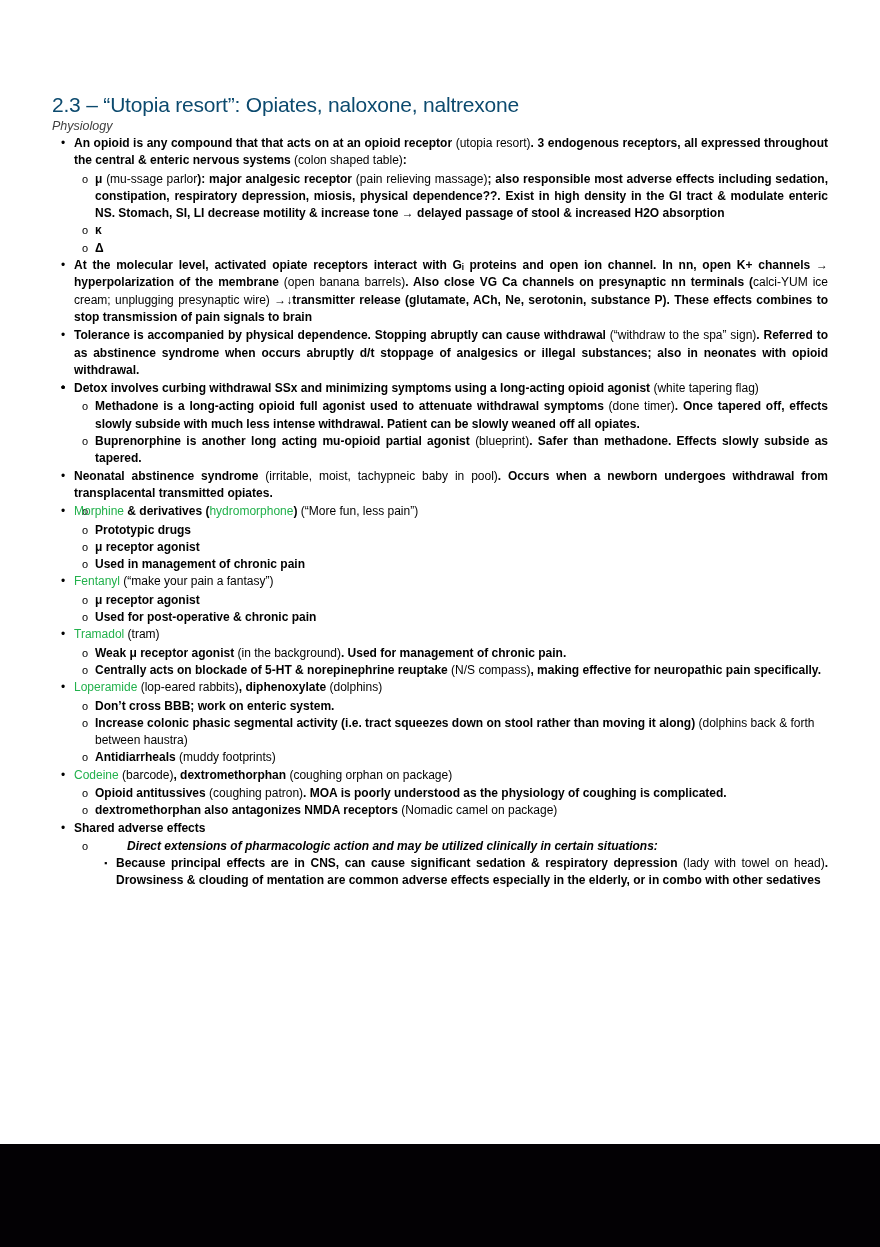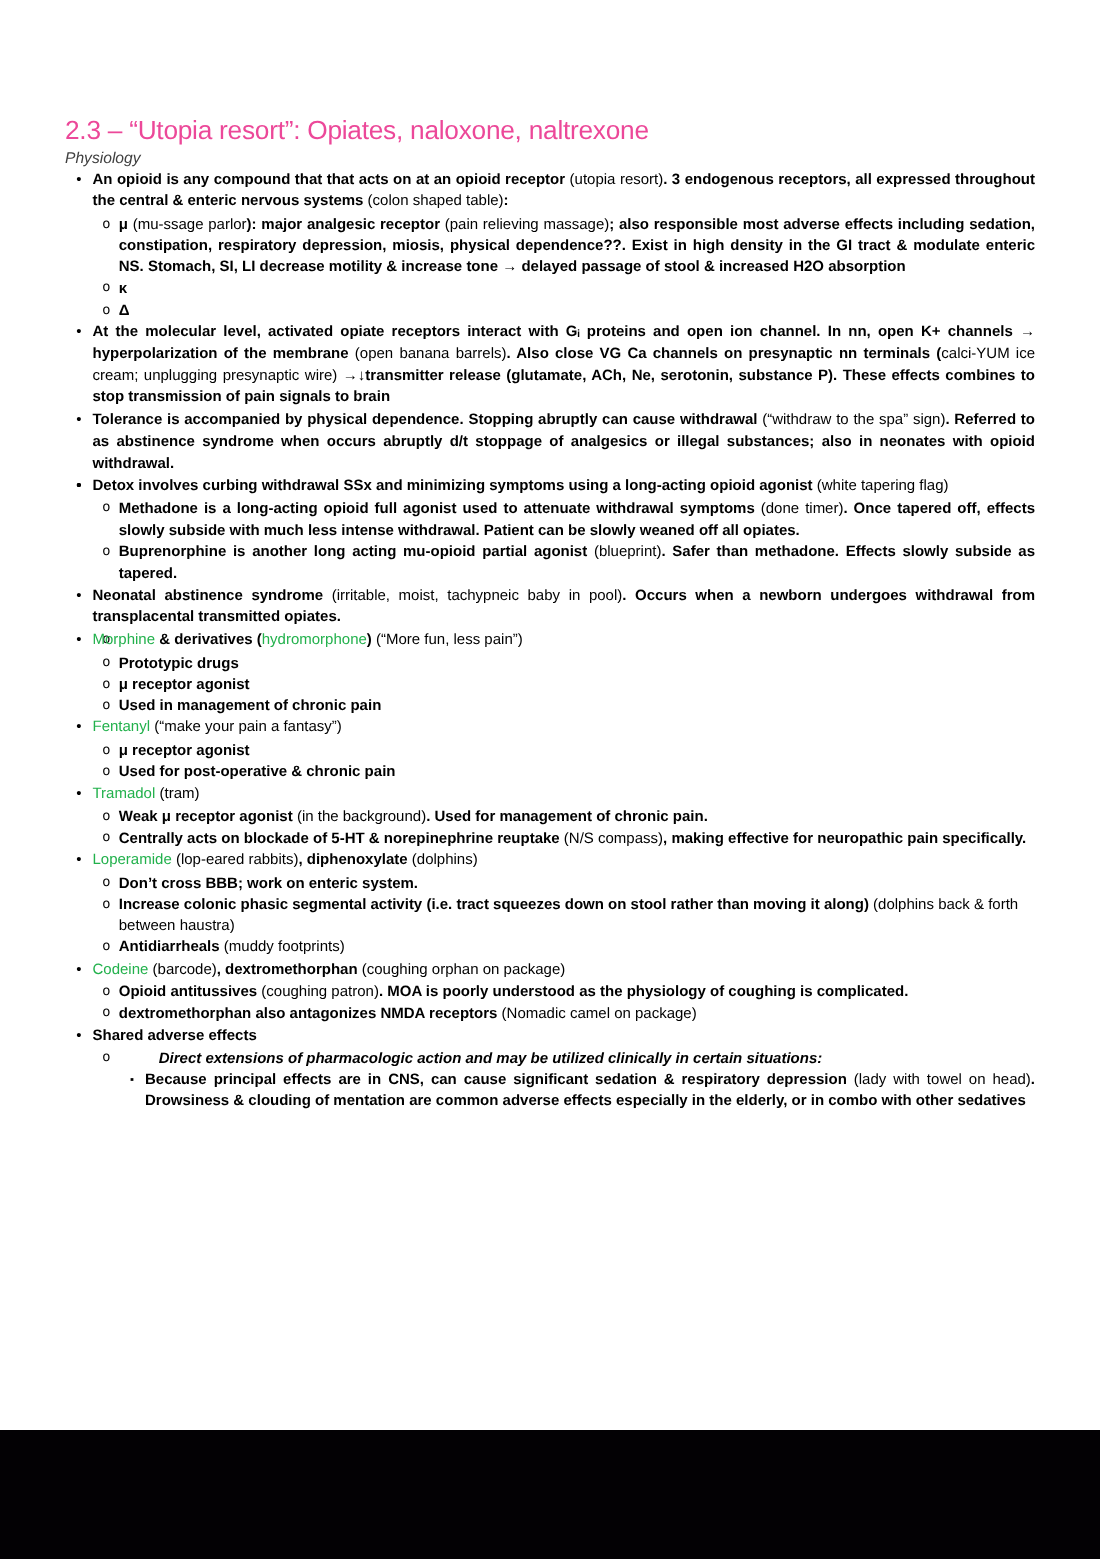--- a/index.html
+++ b/index.html
@@ -1,21 +1,21 @@
 <!DOCTYPE html>
 <html><head>
 <meta charset="utf-8">
 <style>
   html, body { margin:0; padding:0; }
   body { width:880px; height:1247px; background:#ffffff; position:relative; overflow:hidden;
          font-family:"Liberation Sans", sans-serif; color:#000; }
   .page { position:absolute; left:0; top:0; width:880px; height:1144px; background:#ffffff; }
   .bottom-bar { position:absolute; left:0; top:1144px; width:880px; height:103px; background:#030104; }
   .content { position:absolute; left:52px; top:92px; width:776px; }
-  h1 { margin:0; font-weight:normal; font-size:21px; color:#ec4899; line-height:26px; letter-spacing:-0.2px; }
+  h1 { margin:0; font-weight:normal; font-size:21px; color:#0c4a6e; line-height:26px; letter-spacing:-0.2px; }
   .sec { font-style:italic; color:#404040; font-size:12.5px; line-height:17px; margin:0; }
   ul { margin:0; padding:0; list-style:none; }
   li { position:relative; font-size:12px; line-height:17.3px; text-align:justify; }
   .l1 { padding-left:22px; margin-bottom:1px; }
   .l1 > .bul { position:absolute; left:9px; top:0; }
   .l2 { padding-left:43px; }
   .l2 > .bul { position:absolute; left:30px; top:0; font-size:11px; }
   .l3 { padding-left:64px; }
   .l3 > .bul { position:absolute; left:52px; top:0; font-size:9px; }
   b { font-weight:bold; }

